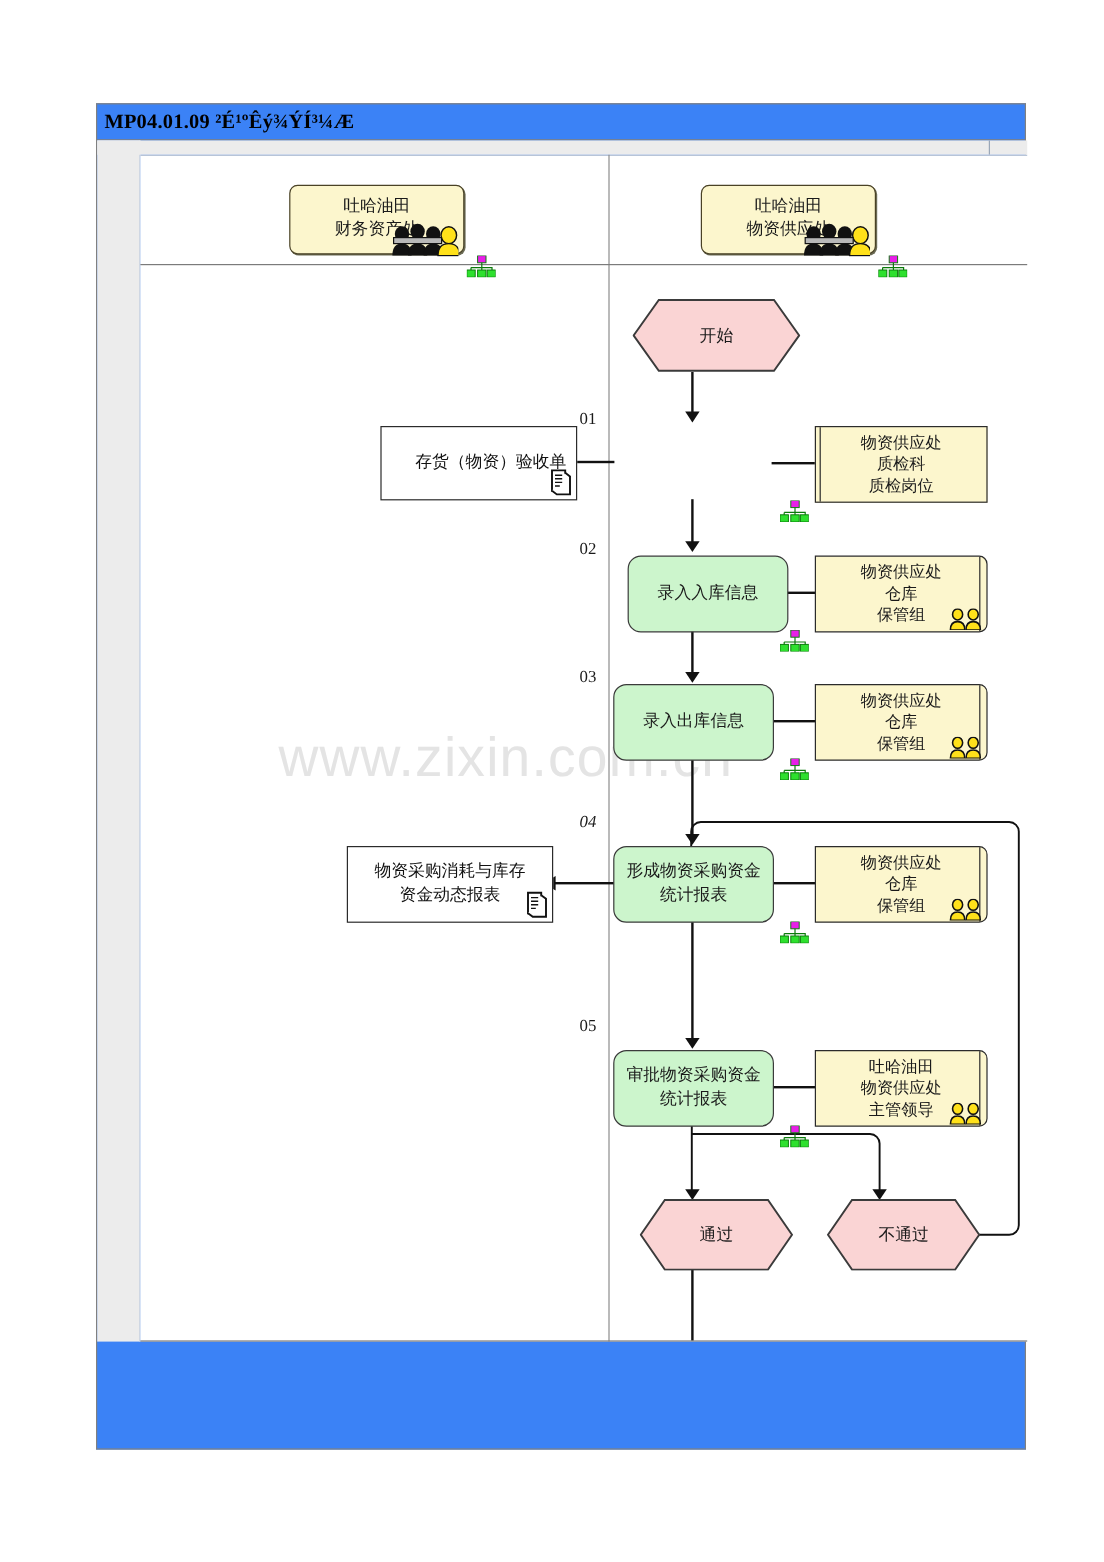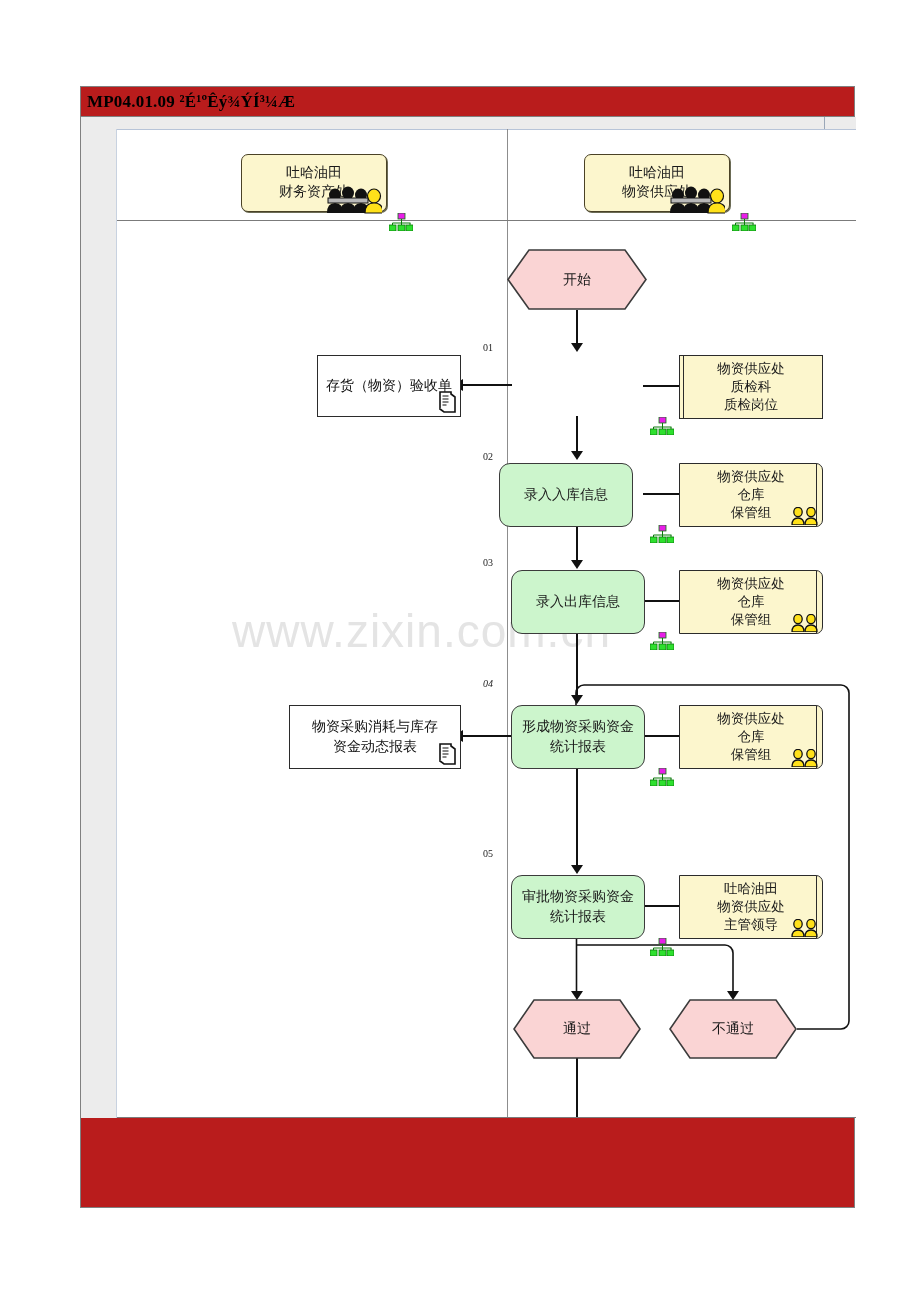--- a/index.html
+++ b/index.html
@@ -4,21 +4,21 @@
 <style>
   html,body{margin:0;padding:0;background:#ffffff;}
   body{
     width:920px;height:1302px;position:relative;overflow:hidden;
     font-family:"Liberation Serif","DejaVu Serif",serif;
   }
 
   
   #frame{
     position:absolute;left:80px;top:86px;width:775px;height:1122px;
-    border:1px solid #808080;box-sizing:border-box;background:#b91c1c;
+    border:1px solid #808080;box-sizing:border-box;background:#3b82f6;
   }
   #title-bar{
     position:absolute;left:0;top:0;width:100%;height:30px;
     box-sizing:border-box;border-bottom:1px solid #808080;
     display:flex;align-items:center;padding-left:6px;
   }
   #title-text{
     font-family:"Liberation Serif","DejaVu Serif",serif;
     font-weight:bold;font-size:17px;color:#000;letter-spacing:.2px;white-space:nowrap;
   }
@@ -69,21 +69,21 @@
   }
   .lane-head span{display:block;}
 
   .proc{
     position:absolute;background:#ccf5cc;border:1.6px solid #3b3b3b;border-radius:11px;
     display:flex;flex-direction:column;align-items:center;justify-content:center;
     text-align:center;font-size:14px;line-height:1.4;color:#1a1a1a;z-index:4;
   }
   .proc span{display:block;white-space:nowrap;}
 
-  .hexwrap{position:absolute;z-index:4;}
+  .hexwrap{position:absolute;z-index:4;margin-left:20px;}
   .hexwrap .hextext{
     position:absolute;left:0;top:0;width:100%;height:100%;
     display:flex;align-items:center;justify-content:center;
     font-size:14px;color:#1a1a1a;pointer-events:none;
   }
 
   .docbox{
     position:absolute;background:#ffffff;border:1.4px solid #2b2b2b;
     display:flex;flex-direction:column;align-items:center;justify-content:center;
     text-align:center;font-size:14px;line-height:1.45;color:#111;z-index:4;
@@ -98,21 +98,21 @@
   }
   .rolebox span{display:block;white-space:nowrap;}
   .rolebox.square{border-radius:0;}
   .rolebox.round{border-radius:0 7px 7px 0;}
   .role-bar-left{position:absolute;left:3px;top:0;bottom:0;width:1.4px;background:#2b2b2b;}
   .role-bar-right{position:absolute;right:5px;top:0;bottom:0;width:1.4px;background:#2b2b2b;}
   .role-people{position:absolute;right:2px;bottom:1px;width:30px;height:18px;}
 
   .stepnum{
     position:absolute;font-family:"Liberation Serif","DejaVu Serif",serif;
-    font-size:10px;color:#1a1a1a;z-index:5;
+    font-size:14px;color:#1a1a1a;z-index:5;
   }
 
   
   .vline{position:absolute;width:1.6px;background:#111;z-index:2;}
   .hline{position:absolute;height:1.6px;background:#111;z-index:2;}
   .arrow-down{
     position:absolute;width:0;height:0;z-index:3;
     border-left:6px solid transparent;border-right:6px solid transparent;
     border-top:9px solid #111;
   }
@@ -200,21 +200,21 @@
       </svg>
       <div class="hextext">开始</div>
     </div>
 
     <div class="vline" style="left:459px;top:181px;height:35px;"></div>
     <div class="arrow-down" style="left:454px;top:214px;"></div>
 
     <div class="stepnum" style="left:366px;top:213px;">01</div>
 
 
-    <div class="docbox" style="left:200px;top:226px;width:142px;height:60px;">
+    <div class="docbox" style="left:200px;top:226px;width:142px;height:60px;padding-left:20px;">
       <span>存货（物资）验收单</span>
       <svg class="doc-icon" viewBox="0 0 22 24">
         <path d="M5 2 h11 v17 h-11z" fill="#fff" stroke="#111" stroke-width="1.6"></path>
         <path d="M16 4 l4 3 v15 h-11 l-4-3" fill="#fff" stroke="#111" stroke-width="1.6"></path>
         <path d="M7.5 6 h6 M7.5 9 h6 M7.5 12 h6 M7.5 15 h4" stroke="#111" stroke-width="1.2"></path>
       </svg>
     </div>
     <div class="hline" style="left:345px;top:255px;width:50px;"></div>
     <div class="arrow-left" style="left:336px;top:250px;"></div>
 
@@ -232,21 +232,21 @@
       <rect x="0" y="12" width="7" height="6" fill="#2ee02e" stroke="#0a7a0a" stroke-width=".8"></rect>
       <rect x="9" y="12" width="7" height="6" fill="#2ee02e" stroke="#0a7a0a" stroke-width=".8"></rect>
       <rect x="17" y="12" width="7" height="6" fill="#2ee02e" stroke="#0a7a0a" stroke-width=".8"></rect>
     </svg>
 
     <div class="vline" style="left:459px;top:287px;height:38px;"></div>
     <div class="arrow-down" style="left:454px;top:322px;"></div>
 
     <div class="stepnum" style="left:366px;top:322px;">02</div>
 
-    <div class="proc" style="left:382px;top:334px;width:132px;height:62px;">
+    <div class="proc" style="left:406px;top:334px;width:132px;height:62px;">
       <span>录入入库信息</span>
     </div>
 
     <div class="rolebox round" style="left:562px;top:334px;width:142px;height:62px;">
       <div class="role-bar-right"></div>
       <span>物资供应处</span>
       <span>仓库</span>
       <span>保管组</span>
       <svg class="role-people" viewBox="0 0 30 18">
         <ellipse cx="8" cy="5" rx="4.2" ry="4.6" fill="#ffe11a" stroke="#111" stroke-width="1.3"></ellipse>

